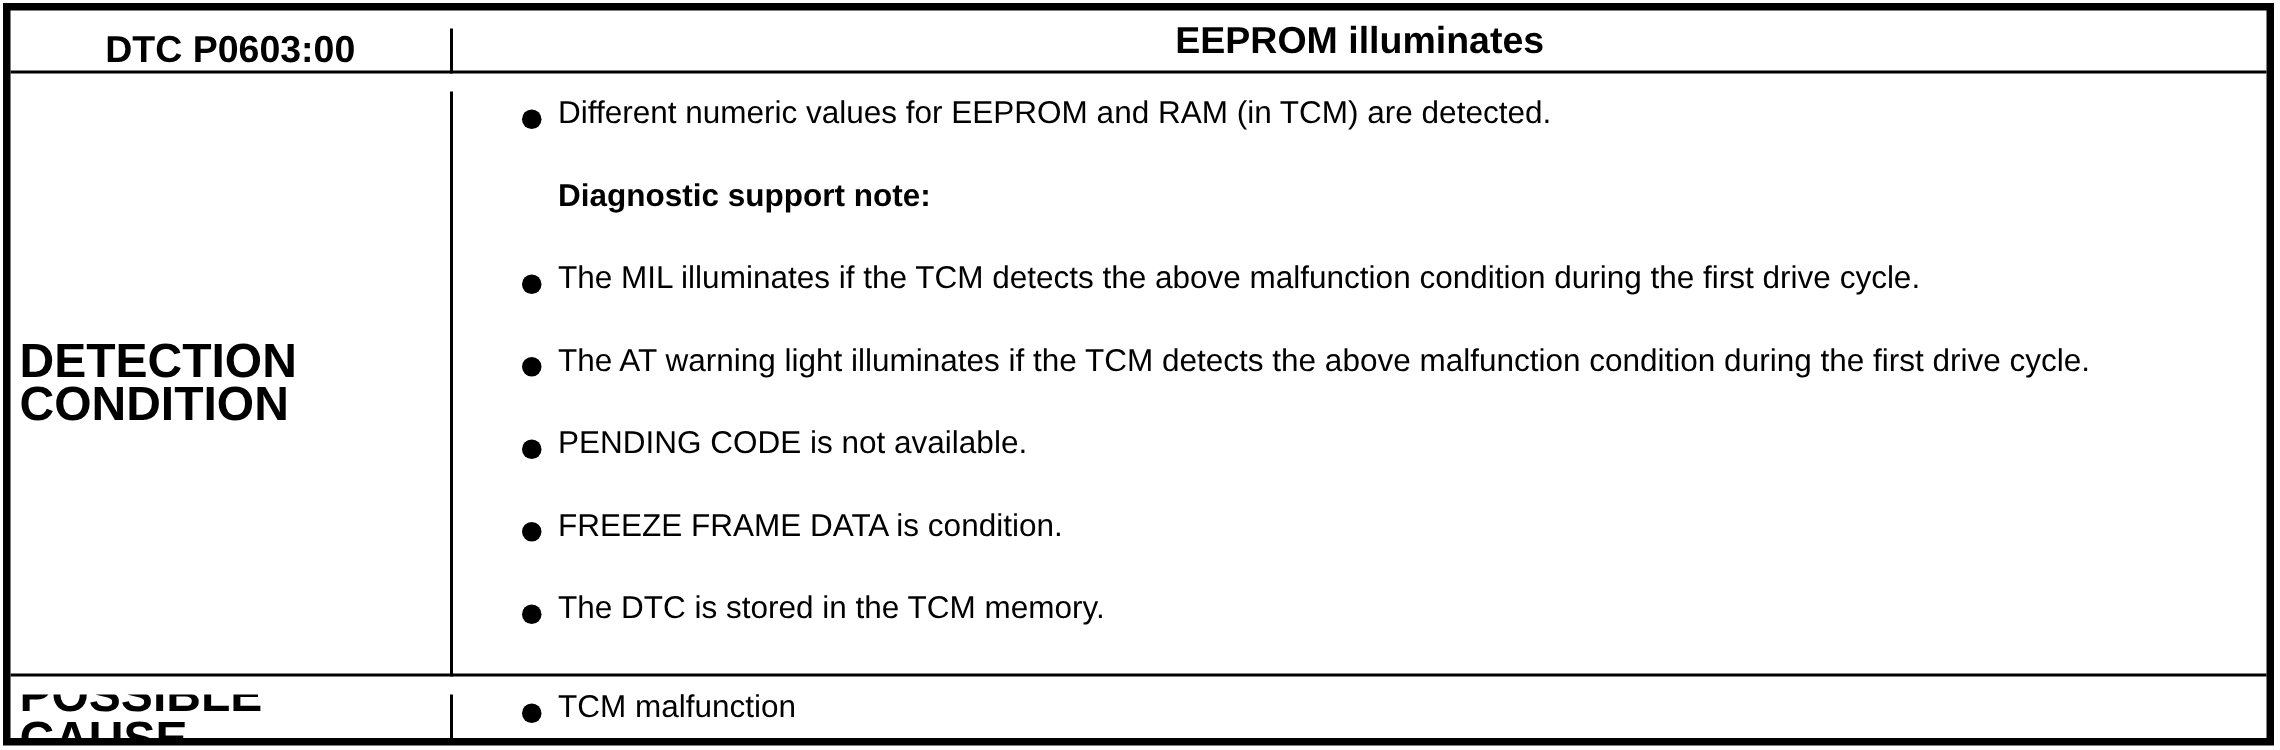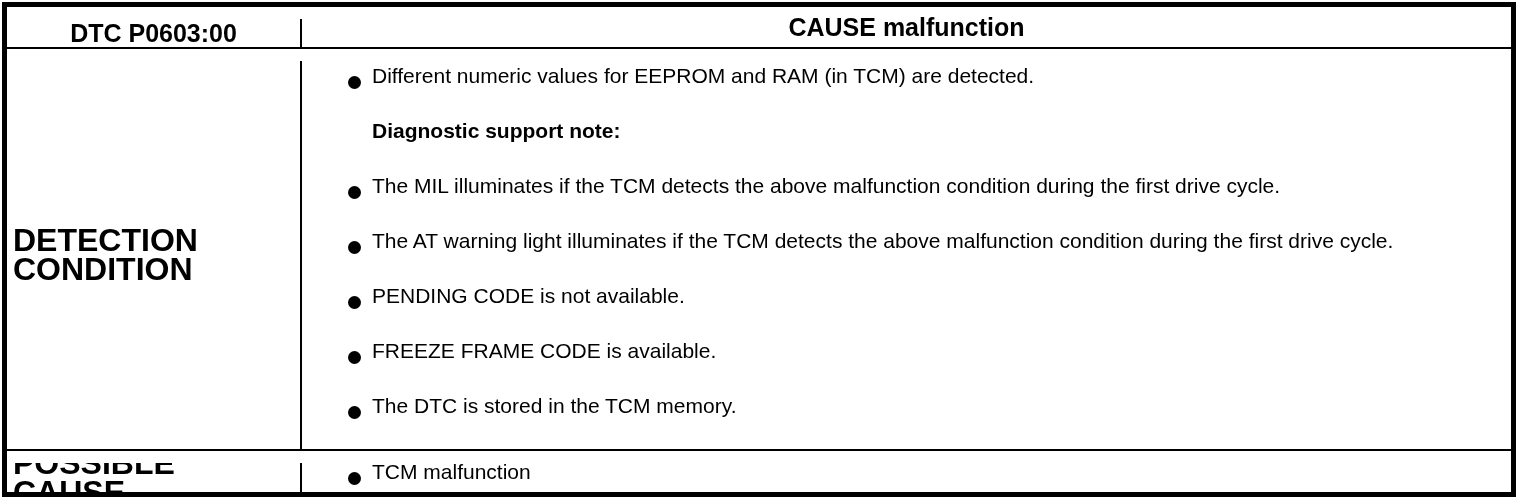--- a/index.html
+++ b/index.html
@@ -55,21 +55,21 @@
     padding: 13px 12px 0 0;
   }
   .items-cell.v-center {
     padding: 0 12px 0 0;
     display: flex;
     flex-direction: column;
     justify-content: center;
   }
   .item {
     display: flex;
-    align-items: flex-end;
+    align-items: center;
     margin-bottom: 28px;
   }
   .items-cell.v-center .item,
   .item:last-child {
     margin-bottom: 0;
   }
   .bullet-mark {
     flex: 0 0 auto;
     width: 13px;
     height: 13px;
@@ -93,21 +93,21 @@
 </style>
 </head>
 <body>
 
 <div class="doc-table">
 
   <div class="cell col-left row-border header-cell">
     <span>DTC P0603:00</span>
   </div>
   <div class="cell row-border header-cell">
-    <span>CAUSE malfunction</span>
+    <span>EEPROM illuminates</span>
   </div>
 
   <div class="cell col-left row-border label-cell">
     <span>DETECTION CONDITION</span>
   </div>
   <div class="cell row-border items-cell">
 
       <div class="item">
         <span class="bullet-mark"></span>
         <span class="item-text">Different numeric values for EEPROM and RAM (in TCM) are detected.</span>
@@ -128,21 +128,21 @@
         <span class="item-text">The AT warning light illuminates if the TCM detects the above malfunction condition during the first drive cycle.</span>
       </div>
 
       <div class="item">
         <span class="bullet-mark"></span>
         <span class="item-text">PENDING CODE is not available.</span>
       </div>
 
       <div class="item">
         <span class="bullet-mark"></span>
-        <span class="item-text">FREEZE FRAME CODE is available.</span>
+        <span class="item-text">FREEZE FRAME DATA is condition.</span>
       </div>
 
       <div class="item">
         <span class="bullet-mark"></span>
         <span class="item-text">The DTC is stored in the TCM memory.</span>
       </div>
     </div>
 
   <div class="cell col-left label-cell">
     <span>POSSIBLE CAUSE</span>

